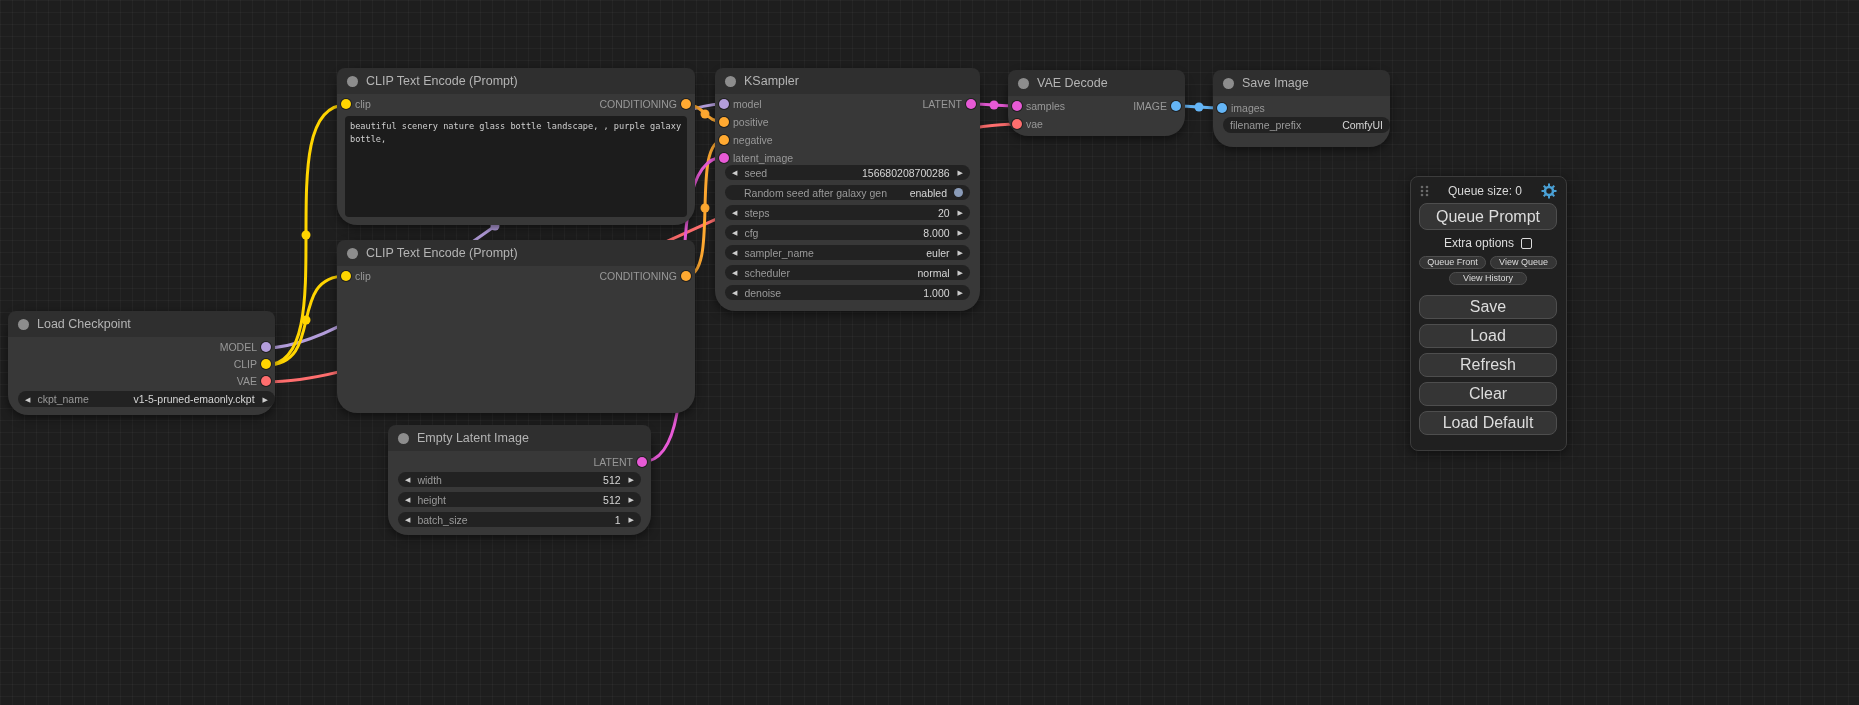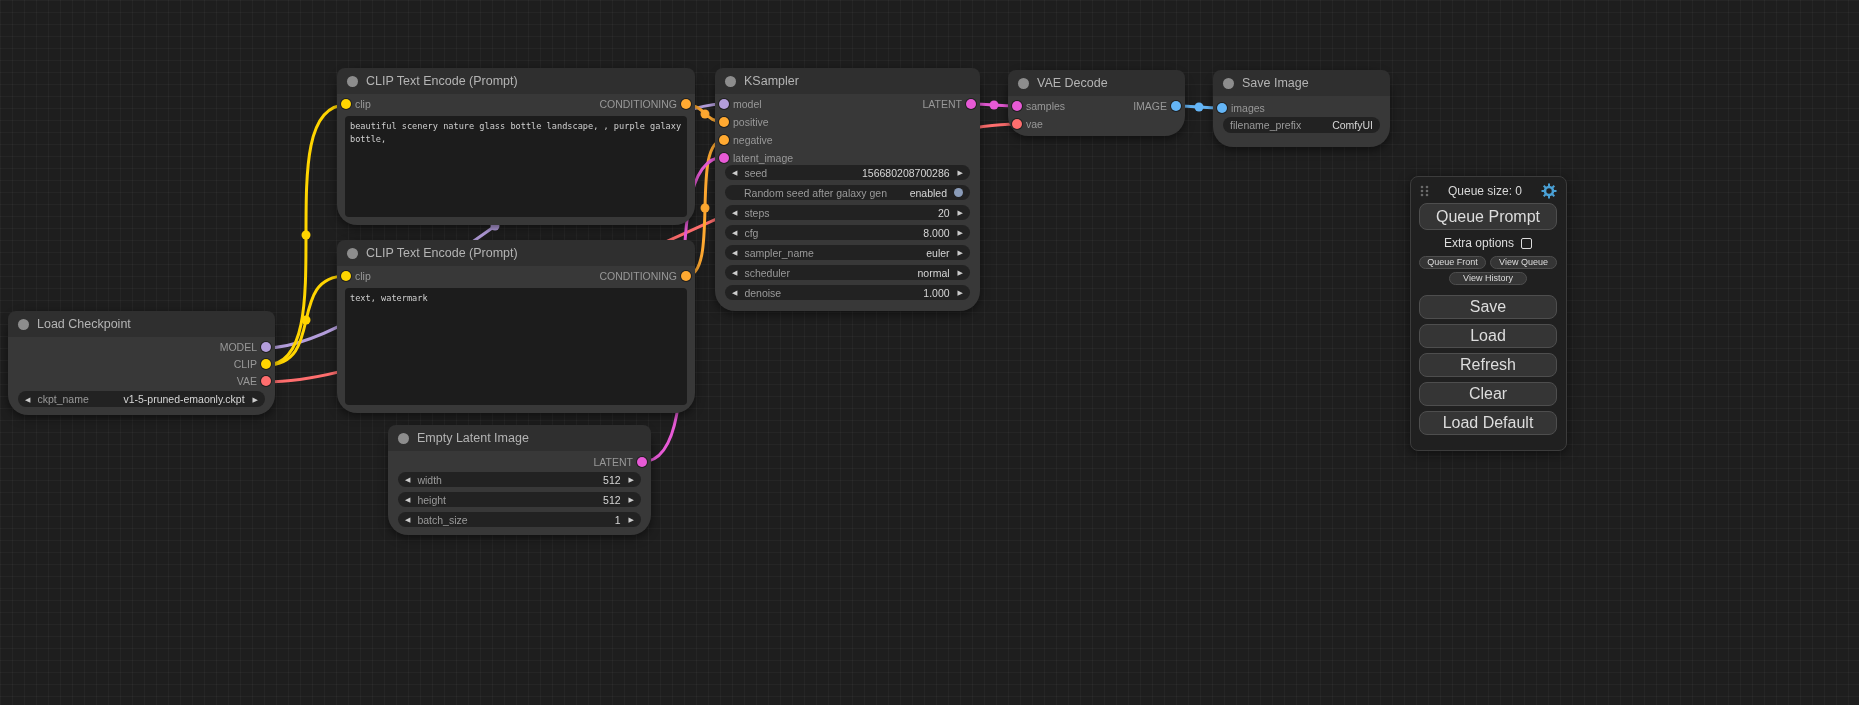--- a/index.html
+++ b/index.html
@@ -42,21 +42,21 @@
   .in-dot { left: 4px; }
   .out-dot { right: 4px; }
   .out-label { margin-left: auto; }
 
   .widgets { position: absolute; left: 0; right: 0; }
   .widget {
     height: 15px; margin: 0 10px 5px 10px; background: #222222;
     border-radius: 8px; display: flex; align-items: center;
     padding: 0 7px; font-size: 10.5px; color: #9a9a9a; white-space: nowrap;
   }
-  .widget.abs { position: absolute; left: 10px; right: 10px; margin: 0; height: 16px; }
+  .widget.abs { position: absolute; left: 10px; right: 0; margin: 0; height: 16px; }
   .wvalue { margin-left: auto; color: #d6d6d6; }
   .arrow { color: #cccccc; font-size: 7px; line-height: 1; flex: 0 0 auto; }
   .arrow.l { margin-right: 7px; }
   .arrow.r { margin-left: 8px; }
   .wlabel { overflow: hidden; text-overflow: ellipsis; }
   .toggle-dot { width: 9px; height: 9px; border-radius: 50%; background: var(--c-toggle_on); margin-left: 7px; flex:0 0 auto; }
 
   textarea.prompt {
     position: absolute; left: 8px; right: 8px; width: 342px;
     background: #1c1c1c; border: none; border-radius: 4px;
@@ -165,21 +165,20 @@
       <span>CLIP Text Encode (Prompt)</span>
     </div>
     <div class="slots" style="top:27px;">
       <div class="slot-row">
         <span class="in-dot" style="background:var(--c-clip)"></span>
         <span>clip</span>
         <span class="out-label">CONDITIONING</span>
         <span class="out-dot" style="background:var(--c-conditioning)"></span>
       </div>
     </div>
-    <textarea class="prompt" style="top: 48px; height: 117px;" spellcheck="false">text, watermark</textarea>
   </div>
 
   <div class="node" style="left:388px; top:425px; width:263px; height:110px;">
     <div class="node-title">
       <span class="title-dot"></span>
       <span>Empty Latent Image</span>
     </div>
     <div class="slots" style="top:28px;">
       <div class="slot-row h17">
         <span class="out-label">LATENT</span>

